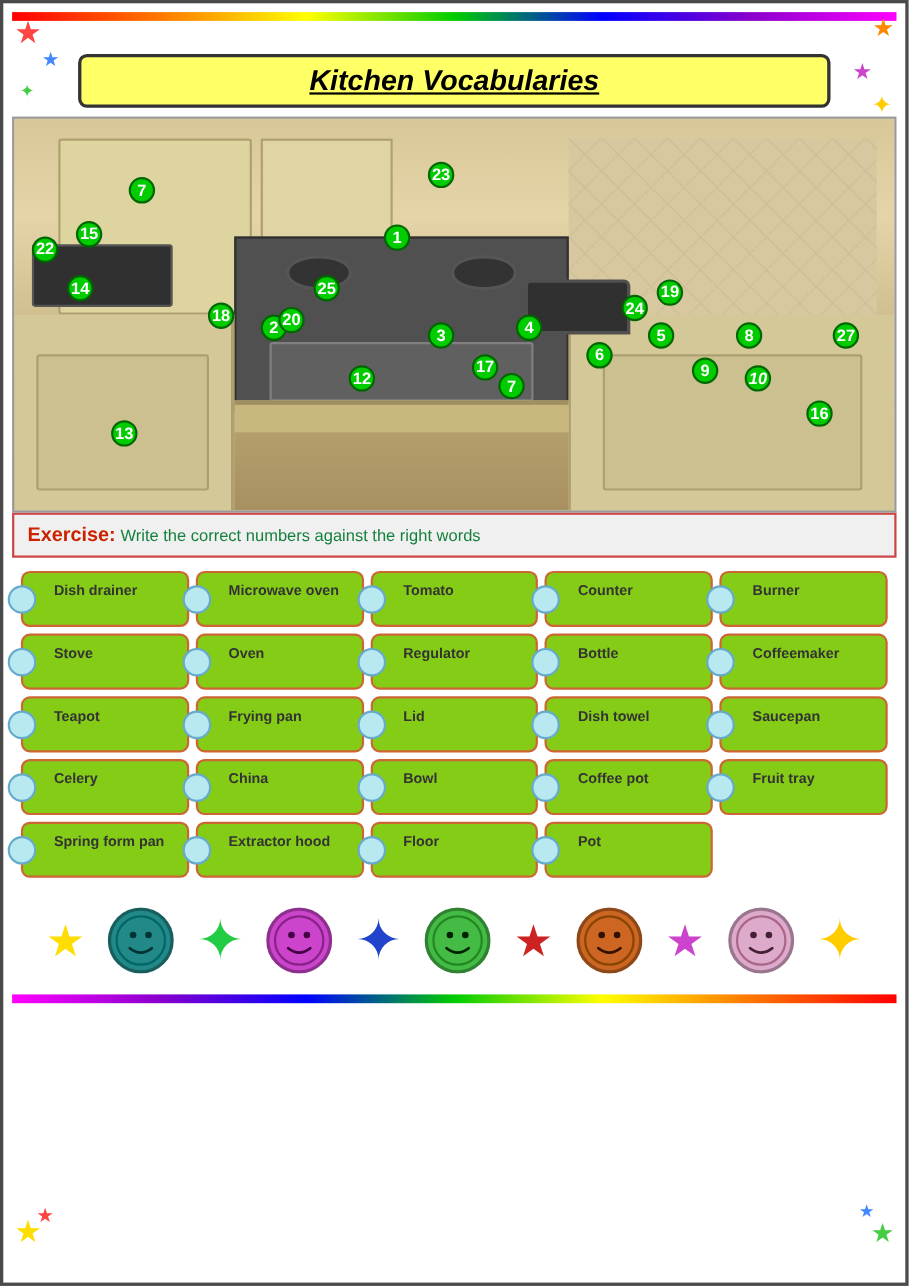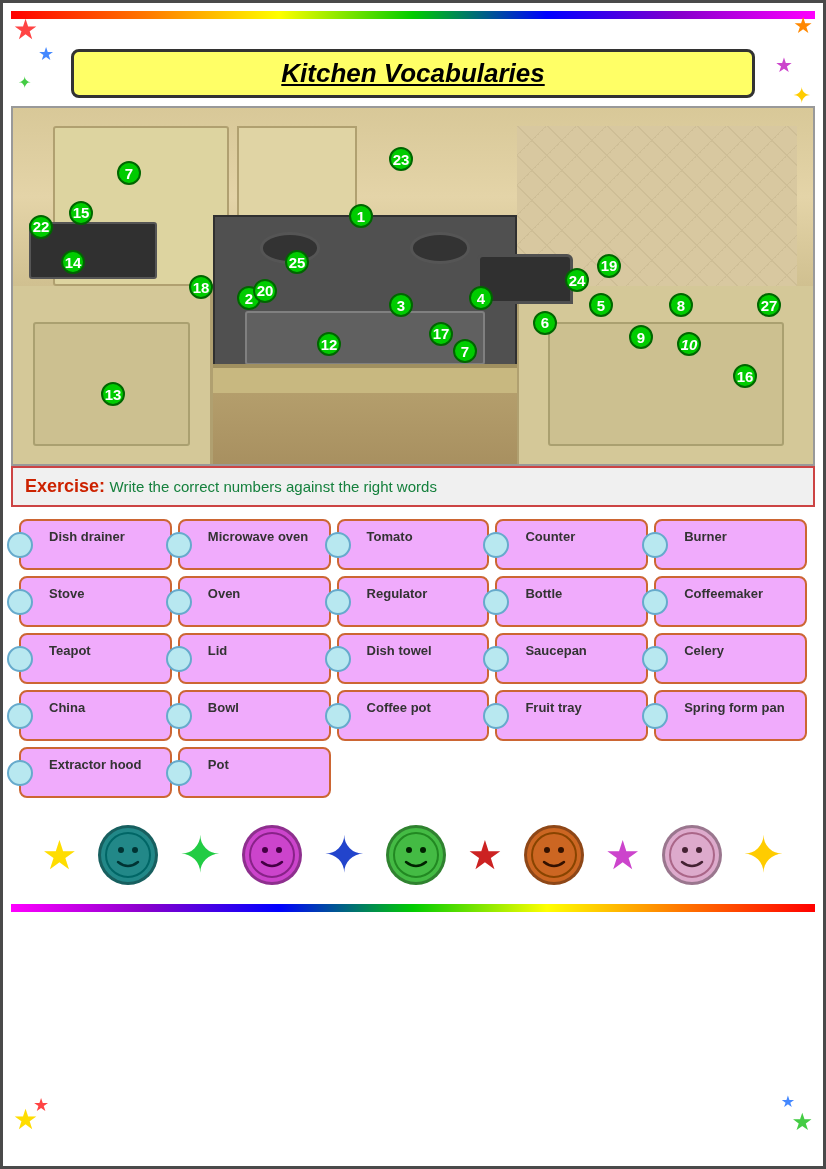--- a/index.html
+++ b/index.html
@@ -89,21 +89,21 @@
     
     .vocab-grid {
       display: grid;
       grid-template-columns: repeat(5, 1fr);
       gap: 6px;
       padding: 4px 8px;
     }
 
     .vocab-cell {
       position: relative;
-      background: #f0abfc;
+      background: #84cc16;
       border: 2px solid #cc6633;
       border-radius: 8px;
       padding: 8px 6px 24px 28px;
       font-size: 13px;
       font-weight: bold;
       color: #333;
       min-height: 40px;
       display: flex;
       align-items: center;
     }
@@ -313,20 +313,24 @@
       <div class="vocab-cell">
         <div class="answer-bubble"></div>
         <span>Coffeemaker</span>
       </div>
       <div class="vocab-cell">
         <div class="answer-bubble"></div>
         <span>Teapot</span>
       </div>
       <div class="vocab-cell">
         <div class="answer-bubble"></div>
+        <span>Frying pan</span>
+      </div>
+      <div class="vocab-cell">
+        <div class="answer-bubble"></div>
         <span>Lid</span>
       </div>
       <div class="vocab-cell">
         <div class="answer-bubble"></div>
         <span>Dish towel</span>
       </div>
       <div class="vocab-cell">
         <div class="answer-bubble"></div>
         <span>Saucepan</span>
       </div>
@@ -350,20 +354,24 @@
         <div class="answer-bubble"></div>
         <span>Fruit tray</span>
       </div>
       <div class="vocab-cell">
         <div class="answer-bubble"></div>
         <span>Spring form pan</span>
       </div>
       <div class="vocab-cell">
         <div class="answer-bubble"></div>
         <span>Extractor hood</span>
+      </div>
+      <div class="vocab-cell">
+        <div class="answer-bubble"></div>
+        <span>Floor</span>
       </div>
       <div class="vocab-cell">
         <div class="answer-bubble"></div>
         <span>Pot</span>
       </div>
     </div>
 
   <div class="bottom-deco">
 
     <span class="star-shape" style="color:#ffdd00;">★</span>

